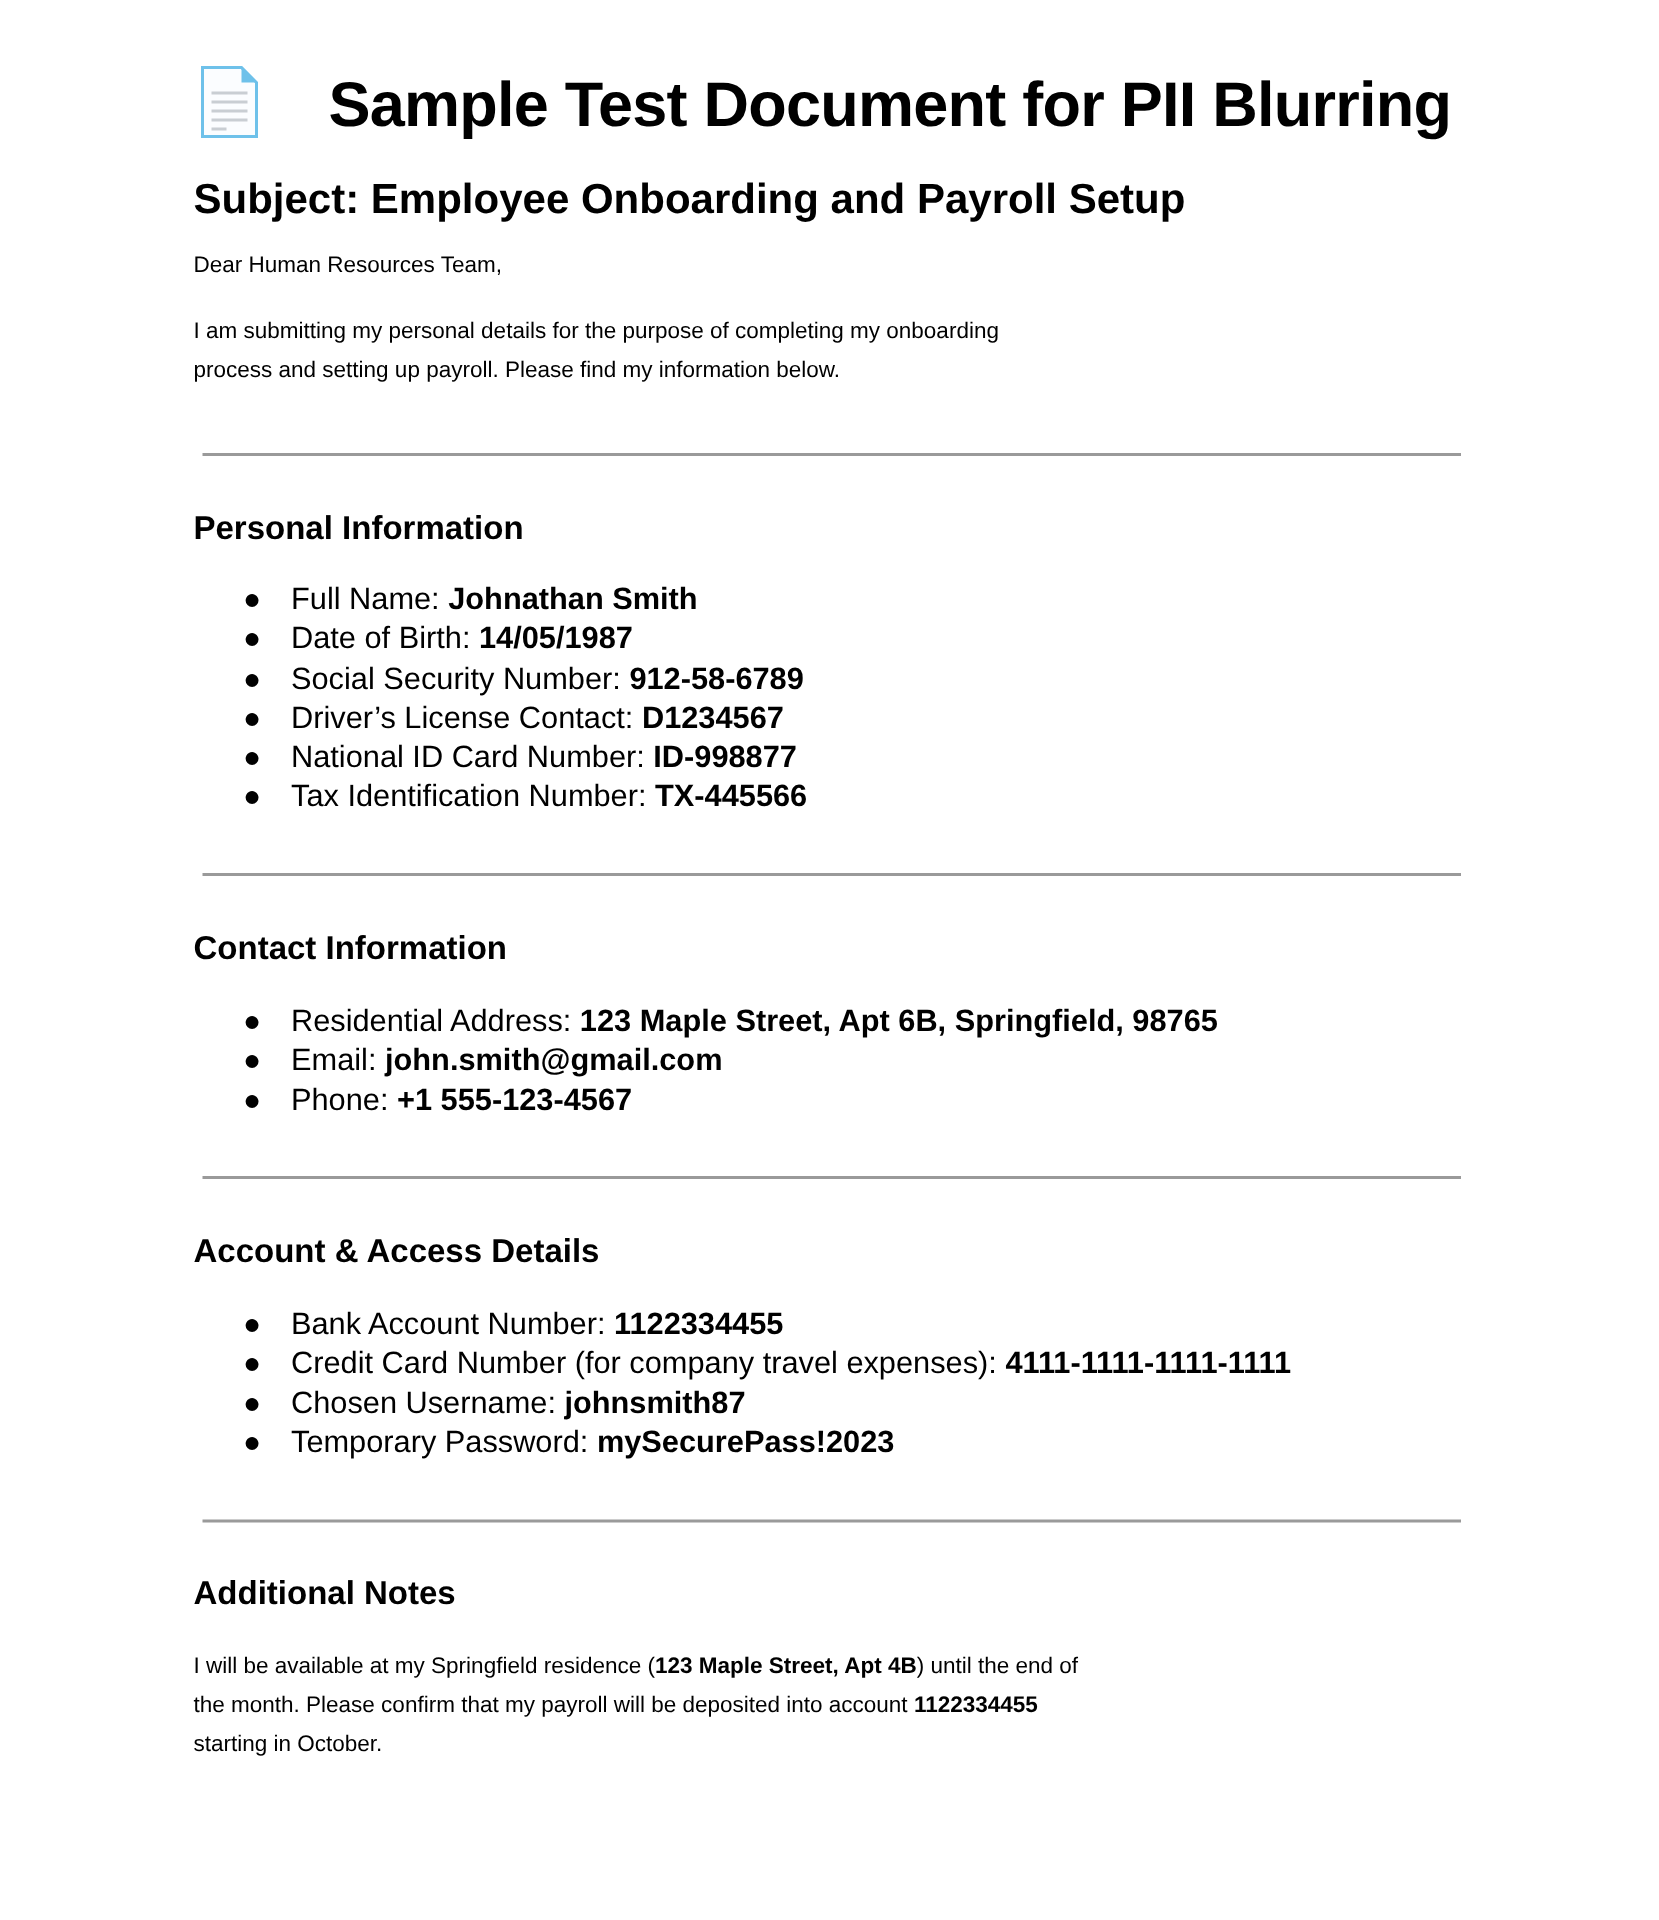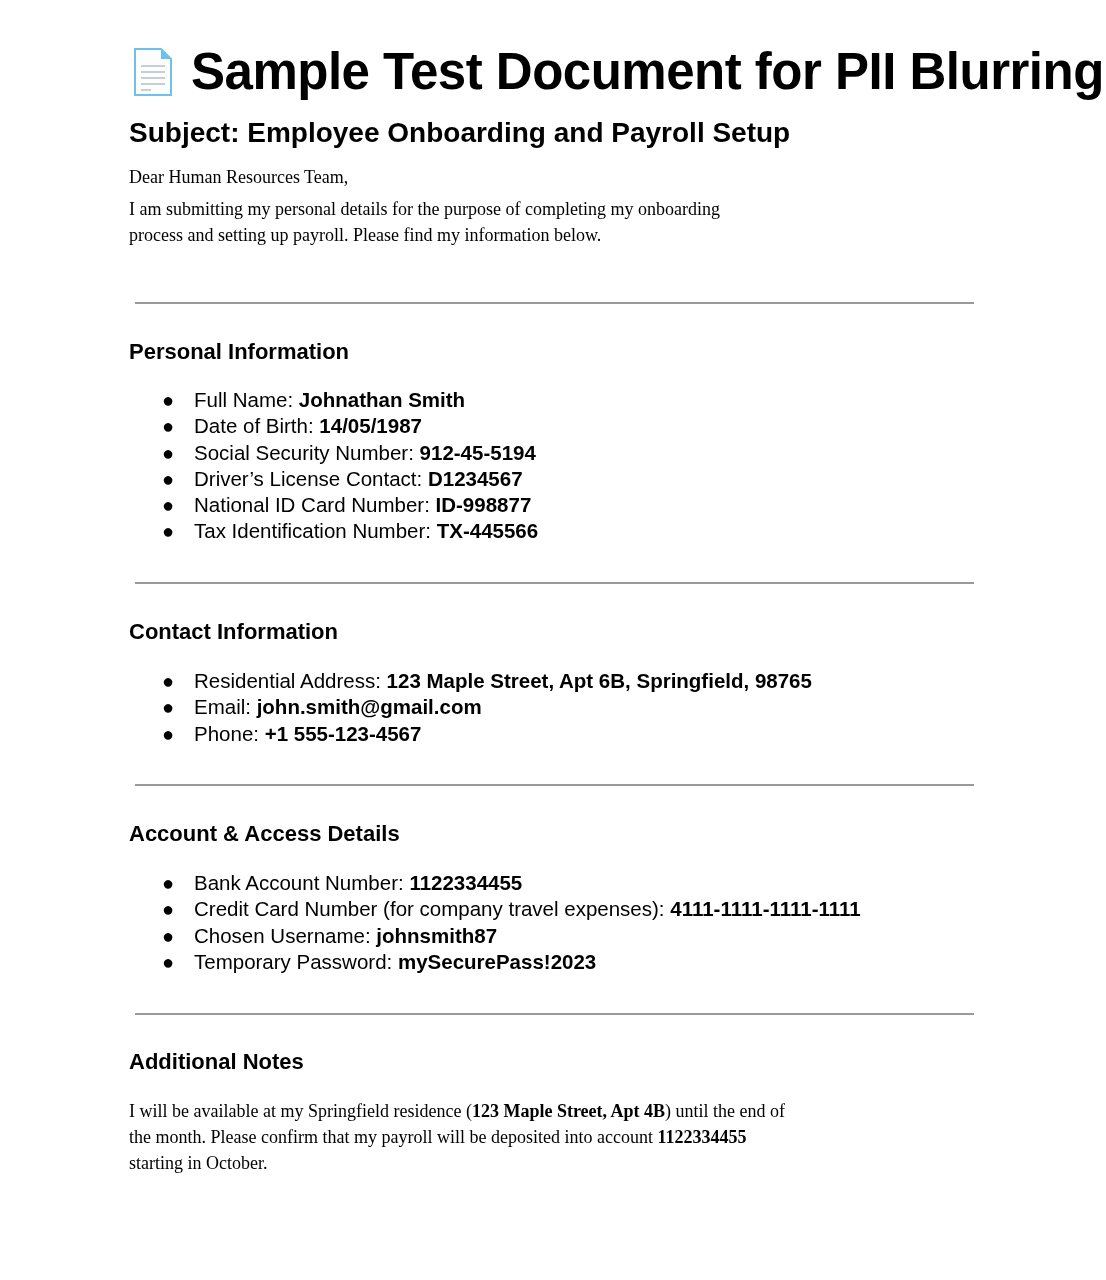--- a/index.html
+++ b/index.html
@@ -5,27 +5,28 @@
   html, body { margin: 0; padding: 0; background: #ffffff; }
   body {
     width: 1106px; height: 1280px; overflow: hidden;
     font-family: "Liberation Sans", "DejaVu Sans", sans-serif;
     color: #000;
     position: relative;
   }
   .page { position: absolute; left: 129px; top: 0; width: 850px; }
   .title {
     position: absolute; top: 42px; left: 0;
-    display: flex; align-items: center;
-    font-size: 51px; font-weight: bold; letter-spacing: -0.5px;
+    display: flex; align-items: flex-end;
+    font-size: 42px; font-weight: bold; letter-spacing: -0.5px;
     white-space: nowrap;
+    gap: 28px;
   }
   .doc-icon { width: 48px; height: 52px; margin-right: 14px; display: inline-block; }
   .subject { position: absolute; top: 117px; left: 0; font-size: 28px; font-weight: bold; }
-  .para { position: absolute; left: 0; font-size: 18px; line-height: 26px; width: 850px; font-family: Liberation Serif, serif; }
+  .para { position: absolute; left: 0; font-size: 15px; line-height: 26px; width: 850px; }
   .hr { position: absolute; left: 6px; width: 839px; height: 2px; background: #9a9a9a; }
   .h2 { position: absolute; left: 0; font-size: 22px; font-weight: bold; text-align: center; }
   .list { position: absolute; left: 0; margin: 0; padding: 0; list-style: none; font-size: 20.5px; line-height: 26.3px; }
   .list li { position: relative; padding-left: 65px; white-space: nowrap; }
   .list li .bullet { position: absolute; left: 33px; top: 0; font-size: 20px; }
   b { font-weight: bold; }
 </style>
 </head>
 <body>
 
@@ -43,32 +44,32 @@
         <line x1="12" y1="44" x2="22" y2="44" stroke="#c9ced3" stroke-width="2"></line>
       </svg>
     </span>
     <span>Sample Test Document for PII Blurring</span>
   </div>
 
   <div class="subject">Subject: Employee Onboarding and Payroll Setup</div>
 
   <div class="para" style="top:164px">Dear Human Resources Team,</div>
 
-  <div class="para" style="top:196px">
+  <div class="para" style="top:208px">
     <div>I am submitting my personal details for the purpose of completing my onboarding</div>
     <div>process and setting up payroll. Please find my information below.</div>
   </div>
 
   <div class="hr" style="top:302px"></div>
 
   <div class="h2" style="top:339px">Personal Information</div>
   <ul class="list" style="top:387px">
     <li><span class="bullet">●</span><span>Full Name: </span><b>Johnathan Smith</b></li>
     <li><span class="bullet">●</span><span>Date of Birth: </span><b>14/05/1987</b></li>
-    <li><span class="bullet">●</span><span>Social Security Number: </span><b>912-45-5194</b></li>
+    <li><span class="bullet">●</span><span>Social Security Number: </span><b>912-58-6789</b></li>
     <li><span class="bullet">●</span><span>Driver’s License Contact: </span><b>D1234567</b></li>
     <li><span class="bullet">●</span><span>National ID Card Number: </span><b>ID-998877</b></li>
     <li><span class="bullet">●</span><span>Tax Identification Number: </span><b>TX-445566</b></li>
   </ul>
 
   <div class="hr" style="top:582px"></div>
 
   <div class="h2" style="top:619px">Contact Information</div>
   <ul class="list" style="top:668px">
     <li><span class="bullet">●</span><span>Residential Address: </span><b>123 Maple Street, Apt 6B, Springfield, 98765</b></li>

